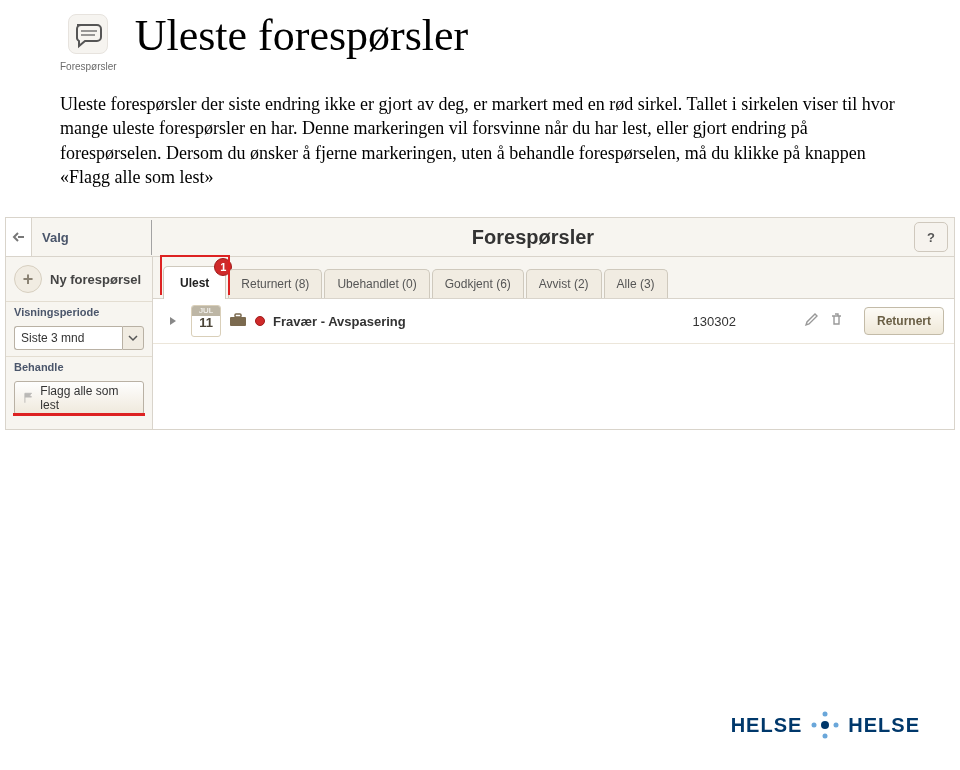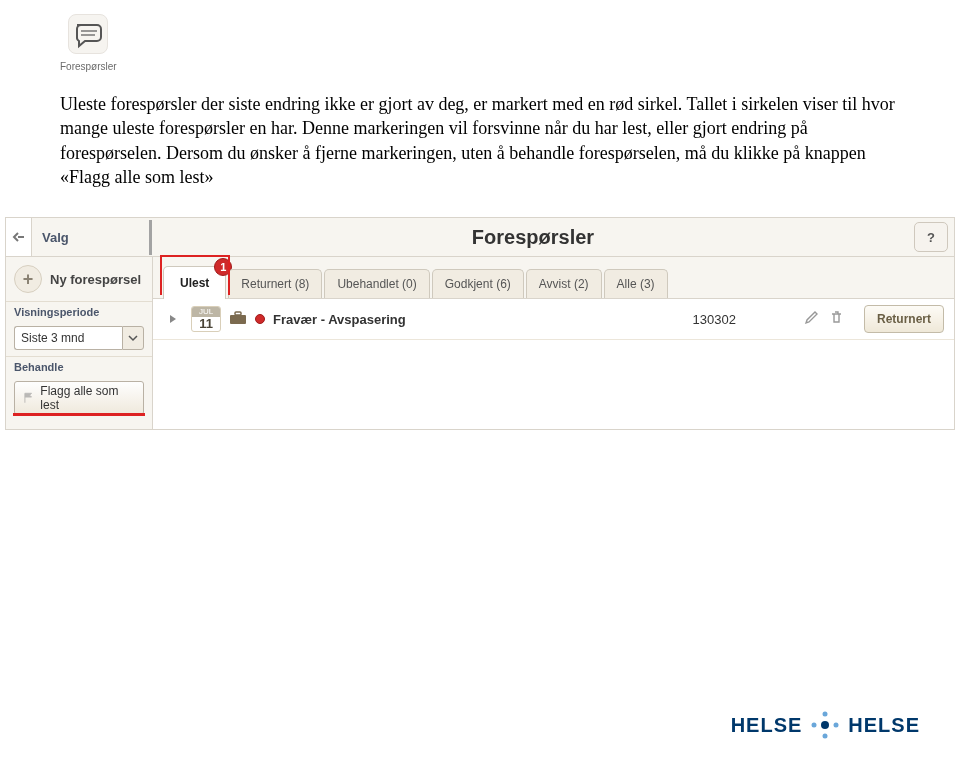--- a/index.html
+++ b/index.html
@@ -69,21 +69,21 @@
     display: flex; align-items: center; justify-content: center;
     border-right: 1px solid #d9d4cb;
     background: #fff;
   }
   .dock-btn svg { width: 14px; height: 14px; }
   .valg-label {
     width: 120px;
     padding: 10px 10px;
     font-weight: bold;
     color: #4b566b;
-    border-right: 3px solid #a3a3a3;
+    border-right: 1px solid #a3a3a3;
   }
   .shot-title {
     flex: 1;
     text-align: center;
     font-size: 20px;
     font-weight: bold;
     color: #333;
   }
   .help-btn {
     width: 34px; height: 30px;
@@ -231,21 +231,21 @@
   }
   .play-icon { width: 20px; display:flex; justify-content:center; }
   .play-icon svg { width: 10px; height: 10px; }
   .cal-icon {
     width: 30px;
     text-align: center;
     border: 1px solid #d9cfb9;
     border-radius: 3px;
     background:#fff;
     line-height: 1;
-    padding-bottom: 1px;
+    padding-bottom: 7px;
   }
   .cal-icon .m { 
     font-size: 8px; background:#bdb6a5; color:#fff; display:block;
     border-radius: 2px 2px 0 0; padding: 1px 0;
   }
   .cal-icon .d { font-size: 13px; font-weight: bold; color:#4a4437; }
   .case-icon svg { width: 18px; height: 14px; }
   .reddot {
     width: 10px; height: 10px; border-radius: 50%;
     background: #cf2a2a; border:1px solid #a01b1b;
@@ -291,20 +291,21 @@
   <div class="app-icon-box">
     <span class="app-icon">
       <svg class="bubble-svg" viewBox="0 0 40 40">
         <path d="M8 10 h20 a4 4 0 0 1 4 4 v8 a4 4 0 0 1 -4 4 h-12 l-6 5 v-5 a4 4 0 0 1 -2 -4 v-8 a4 4 0 0 1 4 -4 z" fill="none" stroke="#555" stroke-width="2"></path>
         <line x1="12" y1="16" x2="28" y2="16" stroke="#777" stroke-width="1.5"></line>
         <line x1="12" y1="20" x2="26" y2="20" stroke="#777" stroke-width="1.5"></line>
       </svg>
     </span>
     <div class="app-icon-label">Forespørsler</div>
   </div>
+  <h1 class="doc-title">Uleste forespørsler</h1>
 </div>
 
 <div class="doc-body">Uleste forespørsler der siste endring ikke er gjort av deg, er markert med en rød sirkel. Tallet i sirkelen viser til hvor mange uleste forespørsler en har. Denne markeringen vil forsvinne når du har lest, eller gjort endring på forespørselen. Dersom du ønsker å fjerne markeringen, uten å behandle forespørselen, må du klikke på knappen «Flagg alle som lest»</div>
 
 <div class="shot">
 
   <div class="shot-top">
     <div class="dock-btn">
       <svg viewBox="0 0 14 14">
           <path d="M6 3 L2 7 L6 11" fill="none" stroke="#777" stroke-width="2"></path>

